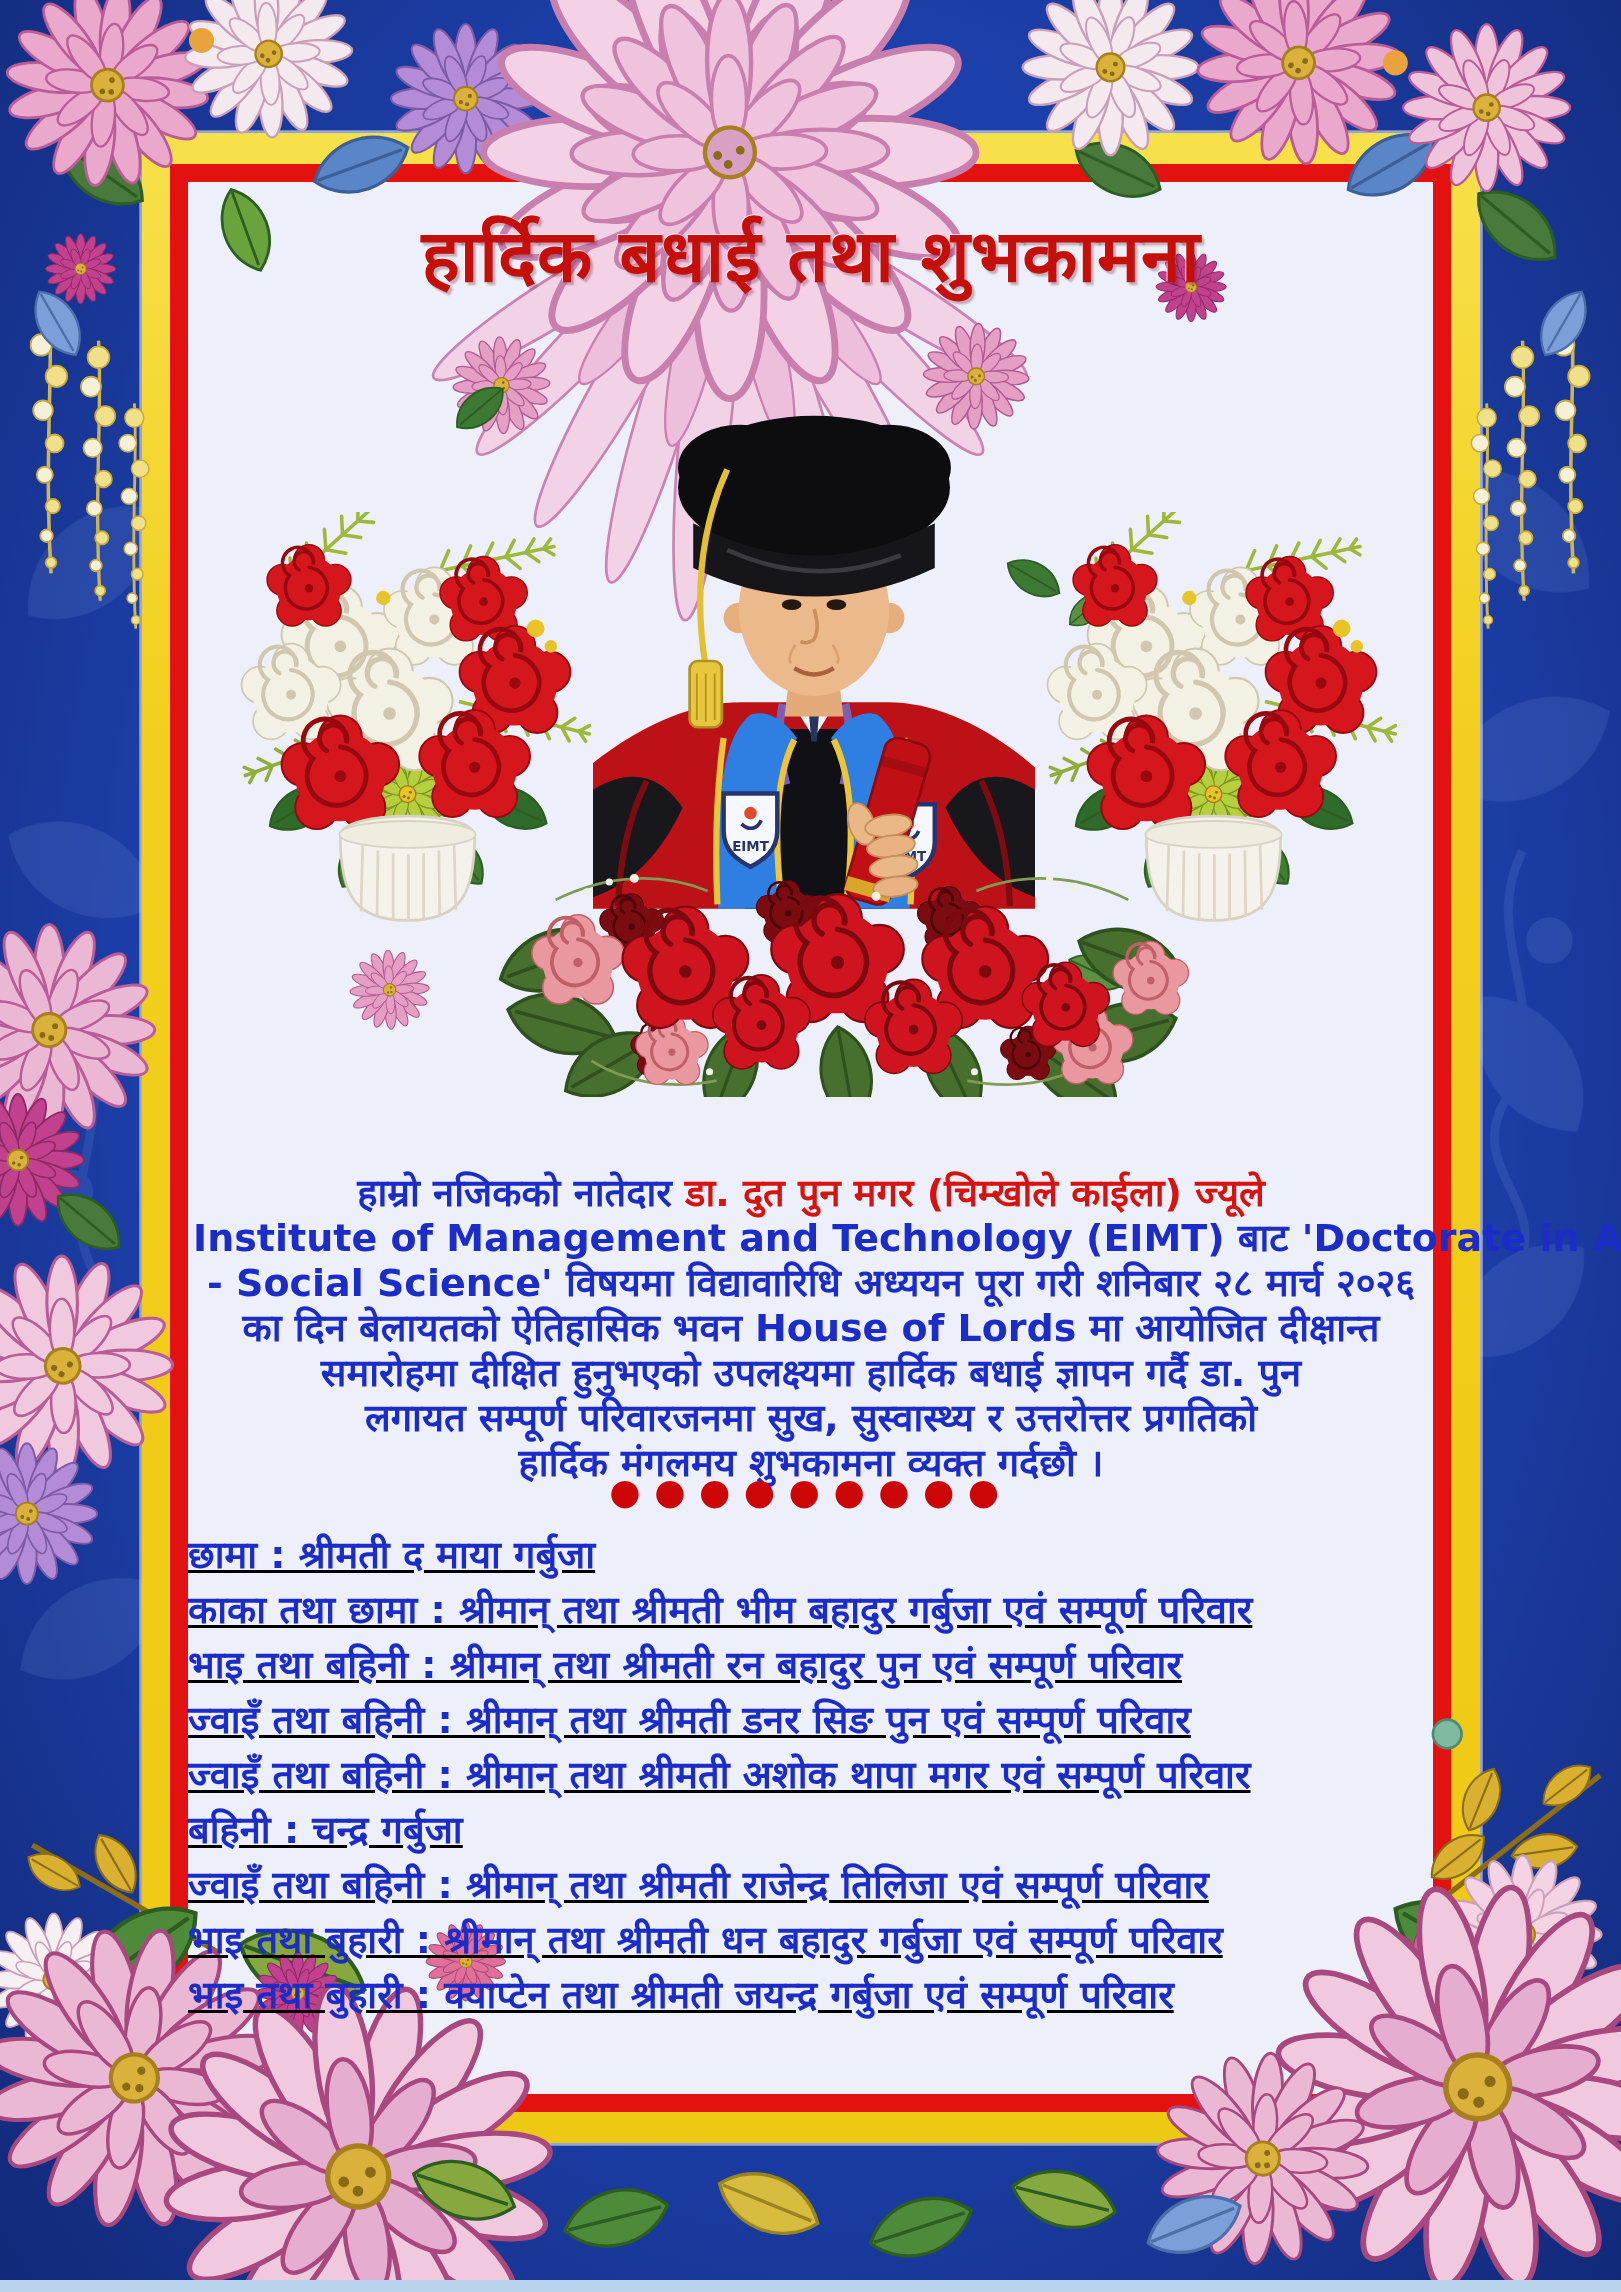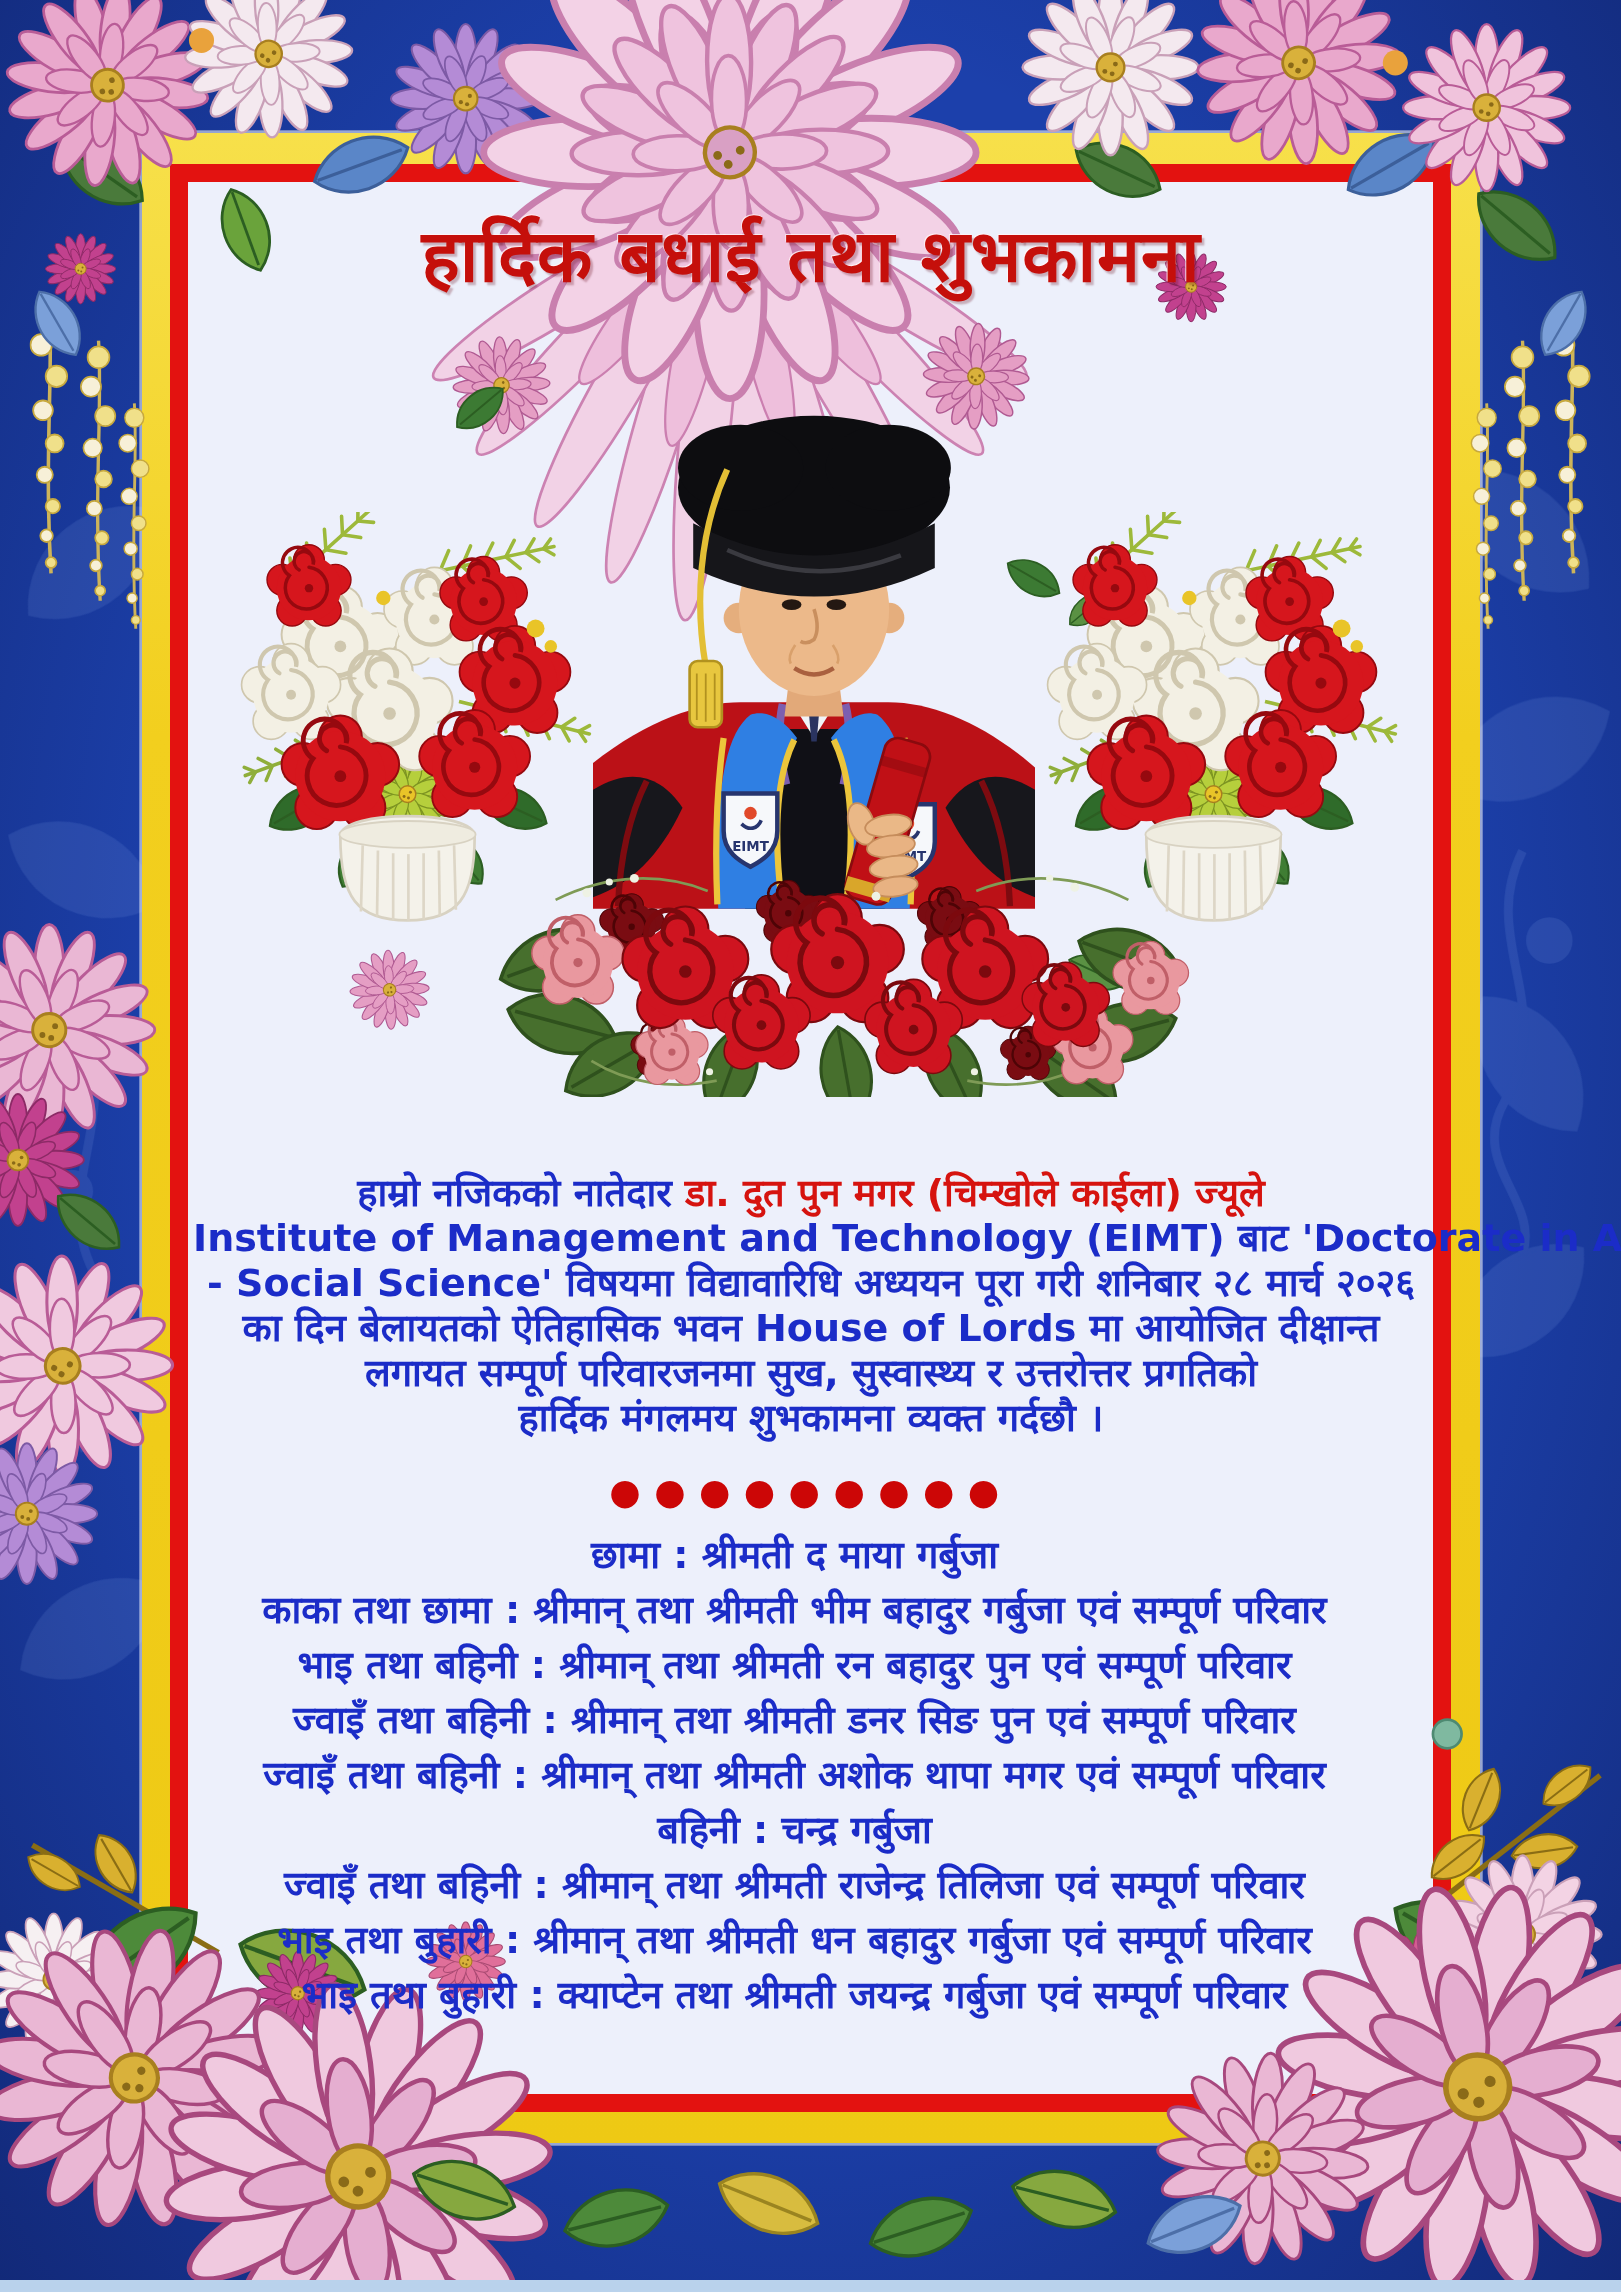--- a/index.html
+++ b/index.html
@@ -22,21 +22,21 @@
   .textlayer{position:absolute;z-index:6;left:0;top:0;width:1621px;}
   .title{position:absolute;left:184px;top:213px;width:1254px;text-align:center;
     font-size:72px;font-weight:bold;color:#c50f0b;letter-spacing:0.9px;line-height:1.2;
     text-shadow:2.7px 2.7px 1.8px rgba(100,10,25,.28), -0.9px -0.9px 0 rgba(255,245,248,.8);}
   .message{position:absolute;left:193px;top:1171px;width:1236px;text-align:center;}
   .msg-line{font-size:38px;line-height:45px;font-weight:bold;white-space:nowrap;}
   .msg-line .blue{color:#1b2cc8;}
   .msg-line .red{color:#d6130f;}
   .dots{position:absolute;left:193px;top:1471px;width:1236px;text-align:center;
     color:#cc0606;font-size:36px;letter-spacing:13.4px;font-weight:bold;}
-  .family{position:absolute;left:172px;top:1528px;width:1245px;text-align:center;}
+  .family{position:absolute;left:188px;top:1528px;width:1245px;text-align:left;text-decoration:underline;}
   .family-line{font-size:38px;line-height:55px;font-weight:bold;color:#1b2cc8;white-space:nowrap;}
   .bottomline{position:absolute;left:0;top:2280px;width:1621px;height:12.5px;background:#b9d2ec;z-index:5;}
 </style>
 </head>
 <body>
 
 <svg width="0" height="0" style="position:absolute" aria-hidden="true">
   <defs>
     <symbol id="flw" viewBox="-110 -110 220 220">
       <g fill="var(--petal,#eeb5d6)" stroke="var(--pstroke,#b05a92)" stroke-width="3">
@@ -450,20 +450,21 @@
     </g>
   </svg>
 
   <div class="textlayer">
     <div class="title">हार्दिक बधाई तथा शुभकामना</div>
     <div class="message" id="message">
         <div class="msg-line"><span class="blue">हाम्रो नजिकको नातेदार </span><span class="red">डा. दुत पुन मगर (चिम्खोले काईला) ज्यूले</span></div>
         <div class="msg-line"><span class="blue">Institute of Management and Technology (EIMT) बाट 'Doctorate in Arts</span></div>
         <div class="msg-line"><span class="blue">- Social Science' विषयमा विद्यावारिधि अध्ययन पूरा गरी शनिबार २८ मार्च २०२६</span></div>
         <div class="msg-line"><span class="blue">का दिन बेलायतको ऐतिहासिक भवन House of Lords मा आयोजित दीक्षान्त</span></div>
+        <div class="msg-line"><span class="blue">समारोहमा दीक्षित हुनुभएको उपलक्ष्यमा हार्दिक बधाई ज्ञापन गर्दै डा. पुन</span></div>
         <div class="msg-line"><span class="blue">लगायत सम्पूर्ण परिवारजनमा सुख, सुस्वास्थ्य र उत्तरोत्तर प्रगतिको</span></div>
         <div class="msg-line"><span class="blue">हार्दिक मंगलमय शुभकामना व्यक्त गर्दछौ ।</span></div>
       </div>
     <div class="dots">●●●●●●●●●</div>
     <div class="family" id="family">
         <div class="family-line">छामा : श्रीमती द माया गर्बुजा</div>
         <div class="family-line">काका तथा छामा : श्रीमान् तथा श्रीमती भीम बहादुर गर्बुजा एवं सम्पूर्ण परिवार</div>
         <div class="family-line">भाइ तथा बहिनी : श्रीमान् तथा श्रीमती रन बहादुर पुन एवं सम्पूर्ण परिवार</div>
         <div class="family-line">ज्वाइँ तथा बहिनी : श्रीमान् तथा श्रीमती डनर सिङ पुन एवं सम्पूर्ण परिवार</div>
         <div class="family-line">ज्वाइँ तथा बहिनी : श्रीमान् तथा श्रीमती अशोक थापा मगर एवं सम्पूर्ण परिवार</div>

